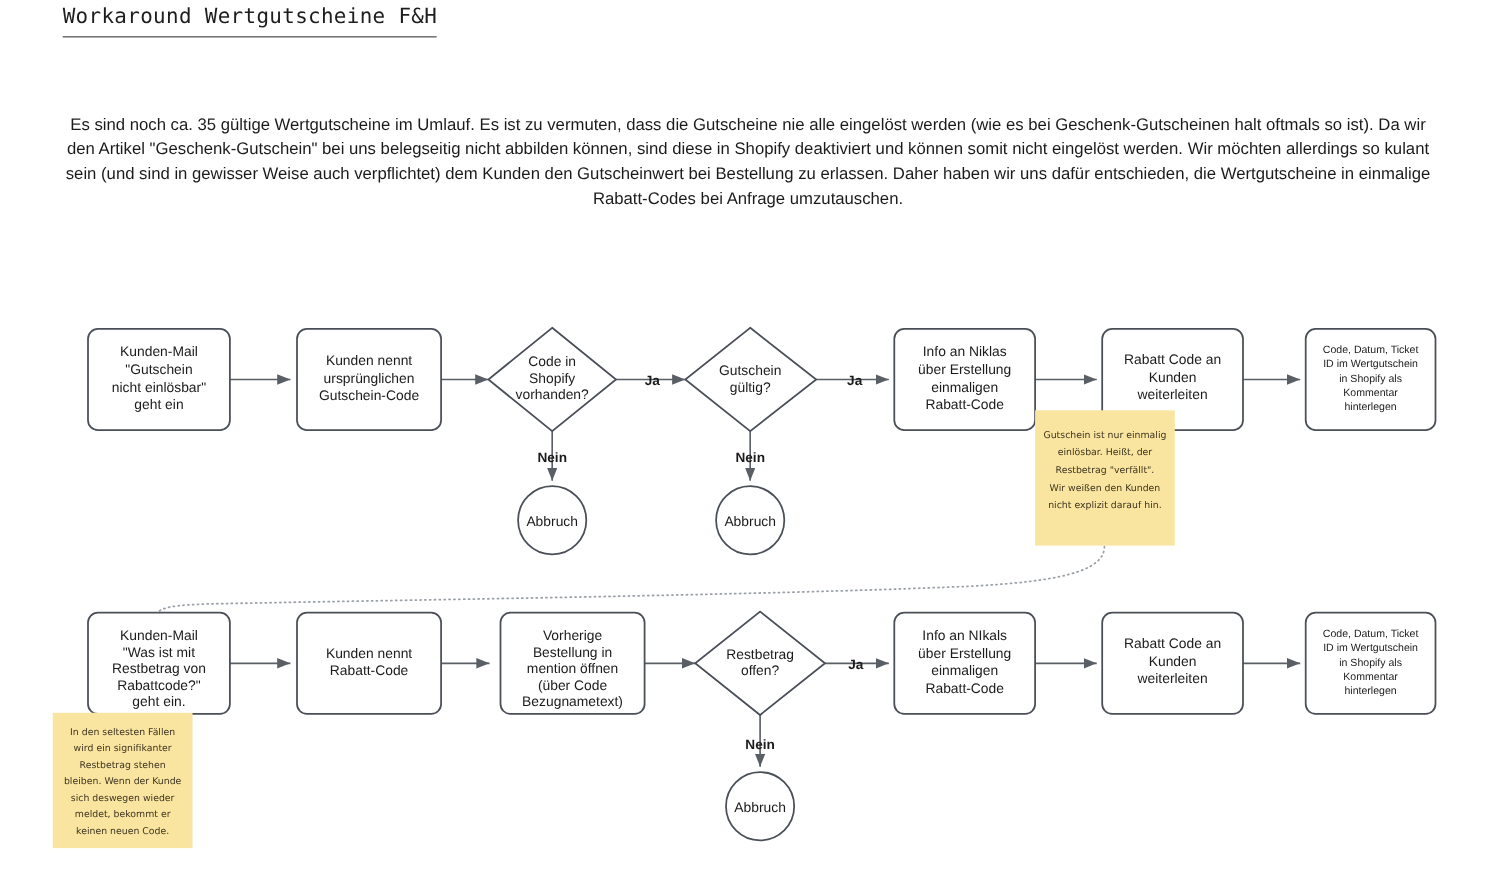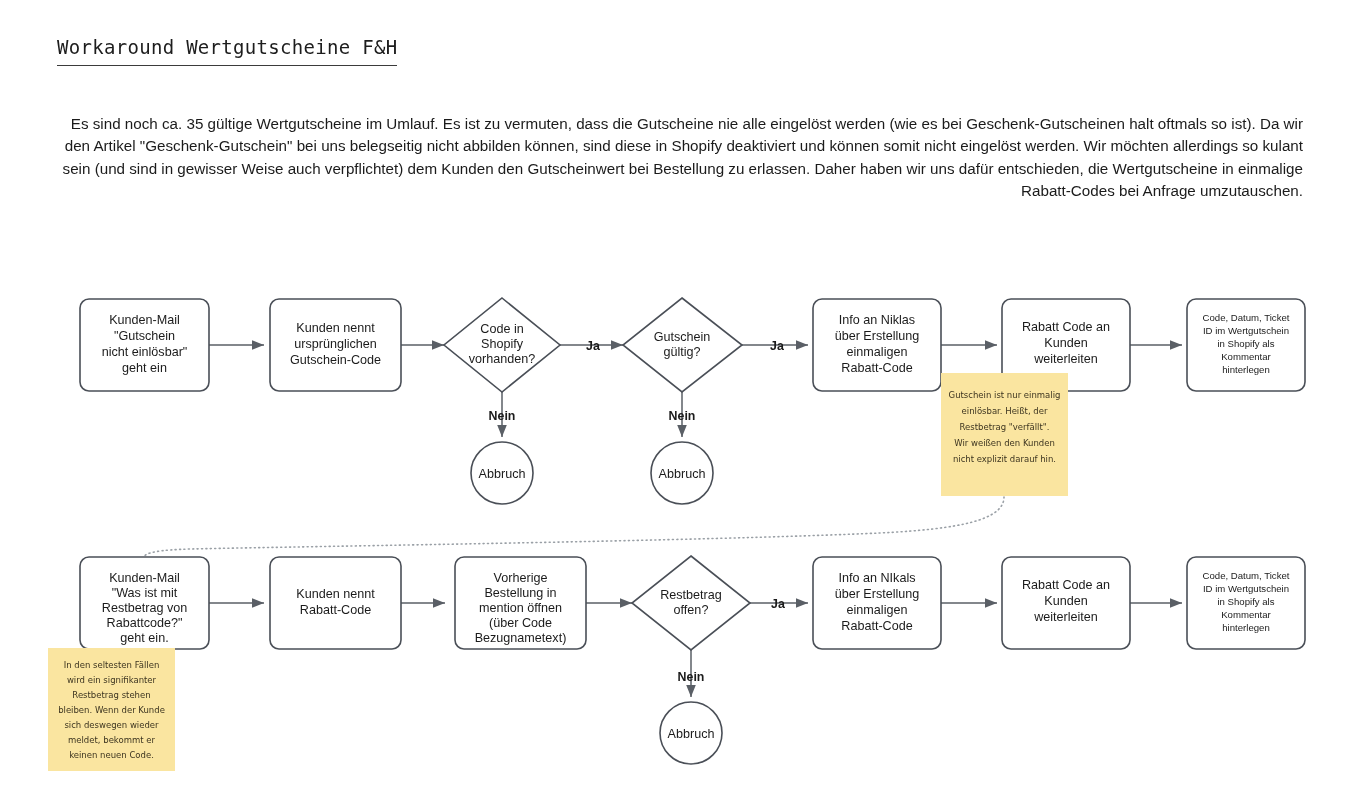--- a/index.html
+++ b/index.html
@@ -13,21 +13,21 @@
     position: relative;
     font-family: "Liberation Sans", sans-serif;
     color: #1a1a1a;
     overflow: hidden;
   }
 
   
   #doc-header {
     position: absolute;
     left: 57px;
-    top: 36px;
+    top: 4px;
     width: 700px;
   }
   #doc-title {
     font-family: "DejaVu Sans Mono", "Liberation Mono", monospace;
     font-size: 19px;
     font-weight: 400;
     letter-spacing: 0.3px;
     color: #1d1d1d;
     margin: 0;
     padding-bottom: 7px;
@@ -40,27 +40,27 @@
     font-size: 12.5px;
     color: #1d1d1d;
     margin: 0;
     padding-top: 7px;
   }
 
   
   #intro-paragraph {
     position: absolute;
     left: 57px;
-    top: 98px;
+    top: 88px;
     width: 1246px;
     font-size: 15.2px;
     line-height: 1.46;
     color: #1b1b1b;
     font-family: "Liberation Sans", sans-serif;
-    text-align: right;
+    text-align: center;
   }
 
   
   #flowchart {
     position: absolute;
     left: 0;
     top: 0;
     width: 1354px;
     height: 793px;
   }

